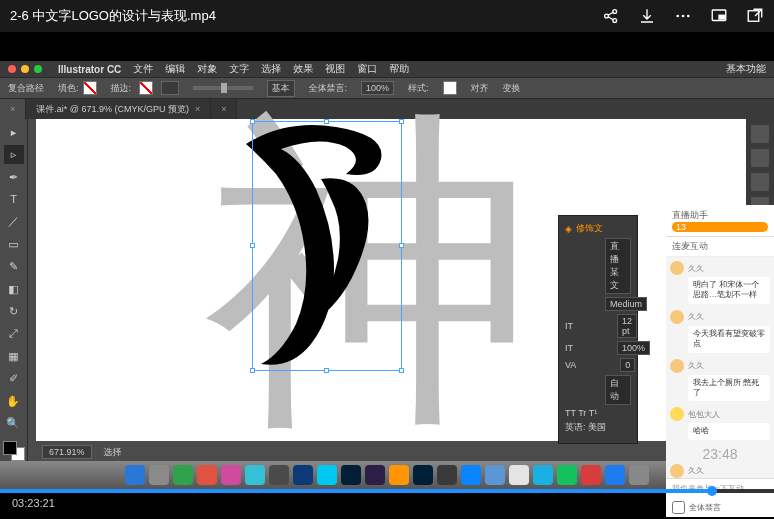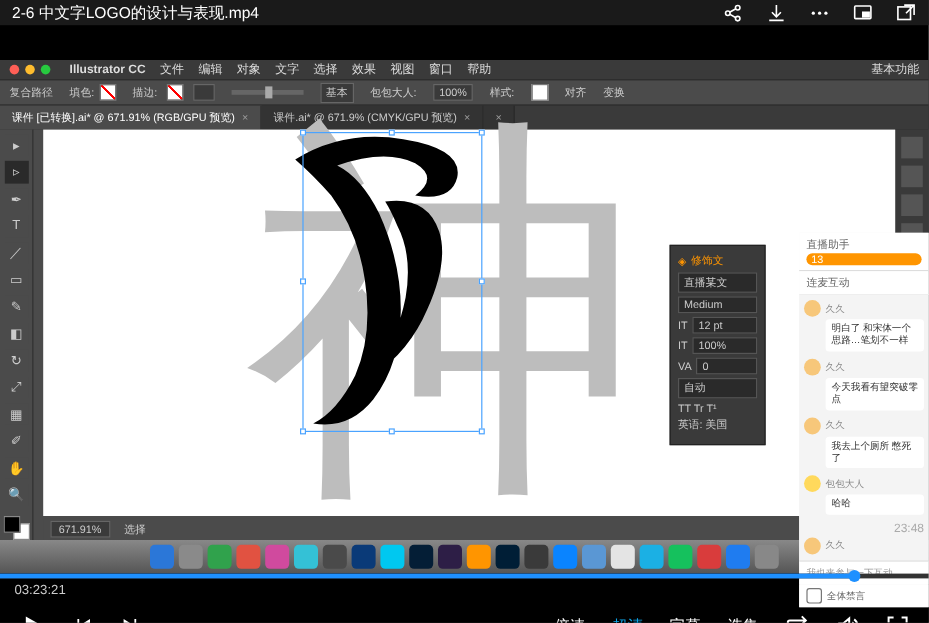--- a/index.html
+++ b/index.html
@@ -1,18 +1,18 @@
 <!DOCTYPE html>
 <html><head>
 <meta charset="utf-8">
 <style>
 * { margin: 0; padding: 0; box-sizing: border-box; font-family: -apple-system, "Helvetica Neue", Arial, sans-serif; }
 body { width: 774px; height: 519px; background: #000; overflow: hidden; position: relative; }
 
-.titlebar { height: 21px; background: #1a1a1a; display: flex; align-items: center; justify-content: space-between; padding: 0 10px; color: #fff; font-size: 13px; }
+.titlebar { height: 32px; background: #1a1a1a; display: flex; align-items: center; justify-content: space-between; padding: 0 10px; color: #fff; font-size: 13px; }
 .titlebar-right { display: flex; gap: 18px; align-items: center; }
 .titlebar-right span { display: inline-flex; cursor: pointer; }
 
 .mac-menubar { height: 16px; background: #3a3a3a; display: flex; align-items: center; gap: 12px; padding: 0 8px; color: #ddd; font-size: 10px; margin-top: 29px; }
 .traffic { display: flex; gap: 5px; margin-right: 4px; }
 .tl { width: 8px; height: 8px; border-radius: 50%; }
 
 .ai-options { height: 22px; background: #4b4b4b; border-top: 1px solid #2a2a2a; border-bottom: 1px solid #2a2a2a; display: flex; align-items: center; gap: 14px; padding: 0 8px; color: #ccc; font-size: 9px; }
 .ai-options .swatch { width: 14px; height: 14px; border: 1px solid #777; background: #fff; }
 .ai-options .swatch.none { background: linear-gradient(to top right, #fff 45%, red 45%, red 55%, #fff 55%); }
@@ -44,35 +44,35 @@
 .h.ml { left: -3px; top: 50%; margin-top: -3px; } .h.mr { right: -3px; top: 50%; margin-top: -3px; }
 .glyph { position: absolute; top: 0; left: 190px; width: 200px; }
 .statusbar { position: absolute; bottom: 0; left: 8px; right: 0; height: 18px; background: #4b4b4b; display: flex; align-items: center; gap: 12px; color: #ccc; font-size: 9px; padding: 0 6px; }
 .statusbar .box { background: #3a3a3a; border: 1px solid #666; padding: 1px 6px; }
 
 .panels { width: 28px; background: #3a3a3a; display: flex; flex-direction: column; align-items: center; padding-top: 6px; gap: 6px; }
 .panels .pi { width: 18px; height: 18px; background: #555; }
 
 .char-panel { position: absolute; right: 136px; top: 96px; width: 80px; background: #3a3a3a; color: #ccc; font-size: 9px; padding: 6px; border: 1px solid #222; }
 .char-panel .row { display: flex; gap: 4px; align-items: center; margin-bottom: 3px; }
-.char-panel .val { background: #2a2a2a; border: 1px solid #555; padding: 1px 4px; flex: 1; }
+.char-panel .val { background: #2a2a2a; border: 1px solid #555; padding: 1px 4px; flex: 1; margin-left: 40px; }
 
 .chat { position: absolute; right: 0; top: 86px; width: 108px; height: 312px; background: #f4f4f4; font-size: 9px; color: #333; display: flex; flex-direction: column; }
 .chat-head { background: #fff; padding: 4px 6px; border-bottom: 1px solid #ddd; font-size: 9px; color: #666; display: flex; justify-content: space-between; flex-direction: column; }
 .chat-tabs { display: flex; background: #fff; border-bottom: 1px solid #ddd; }
 .chat-tabs span { padding: 3px 6px; font-size: 9px; color: #666; }
 .chat-tabs span.active { color: #1e90ff; border-bottom: 2px solid #1e90ff; }
 .chat-sub { padding: 3px 6px; font-size: 9px; color: #666; background: #fff; border-bottom: 1px solid #eee; }
 .chat-body { flex: 1; overflow: hidden; padding: 4px; background: #f4f4f4; }
 .msg { margin-bottom: 6px; }
 .msg .user { display: flex; align-items: center; gap: 4px; color: #888; font-size: 8px; }
 .msg .av { width: 14px; height: 14px; border-radius: 50%; background: #f7c77a; }
 .msg .av.b { background: #ffd95c; }
 .msg .bubble { margin-top: 2px; margin-left: 18px; background: #fff; border-radius: 3px; padding: 3px 5px; font-size: 8px; line-height: 1.3; }
-.chat-time { text-align: right; color: #aaa; font-size: 10px; margin: 2px 0; }
+.chat-time { text-align: center; color: #aaa; font-size: 14px; margin: 2px 0; }
 .chat-foot { padding: 4px 6px; background: #fff; border-top: 1px solid #ddd; font-size: 8px; color: #999; }
 .chat-mute { padding: 3px 6px; background: #fff; font-size: 8px; color: #666; display: flex; align-items: center; gap: 4px; }
 
 .dock-strip { height: 28px; background: linear-gradient(#888, #555); display: flex; align-items: center; justify-content: center; gap: 4px; }
 .dock-strip .d { width: 20px; height: 20px; border-radius: 4px; }
 
 .player { height: 85px; background: #000; color: #fff; }
 .progress { height: 4px; background: #333; position: relative; cursor: pointer; }
 .progress .fill { position: absolute; left: 0; top: 0; bottom: 0; background: #1e90ff; }
 .progress .knob { position: absolute; top: -3px; width: 10px; height: 10px; border-radius: 50%; background: #1e90ff; }
@@ -151,31 +151,30 @@
       <span>填色:</span>
       <span class="swatch none"></span>
     </span>
   <span style="display:flex;align-items:center;gap:8px">
       <span>描边:</span>
       <span class="swatch none"></span>
       <span class="field">&nbsp;&nbsp;&nbsp;</span>
     </span>
   <span class="slider"></span>
   <span class="field">基本</span>
-  <span>包包大人:</span>
+  <span>全体禁言:</span>
   <span class="field">100%</span>
   <span>样式:</span>
   <span class="swatch"></span>
   <span>对齐</span>
   <span>变换</span>
 </div>
 
 <div class="tabs">
   <div class="tab active">
-      <span>课件 [已转换].ai* @ 671.91% (RGB/GPU 预览)</span>
       <span class="x">×</span>
     </div>
   <div class="tab">
       <span>课件.ai* @ 671.9% (CMYK/GPU 预览)</span>
       <span class="x">×</span>
     </div>
   <div class="tab">
       <span class="x">×</span>
     </div>
 </div>

